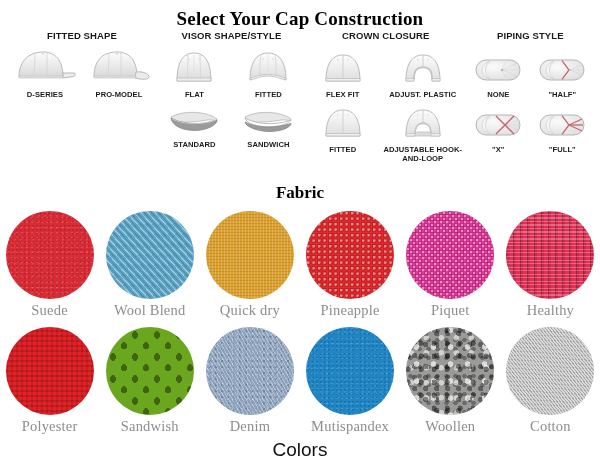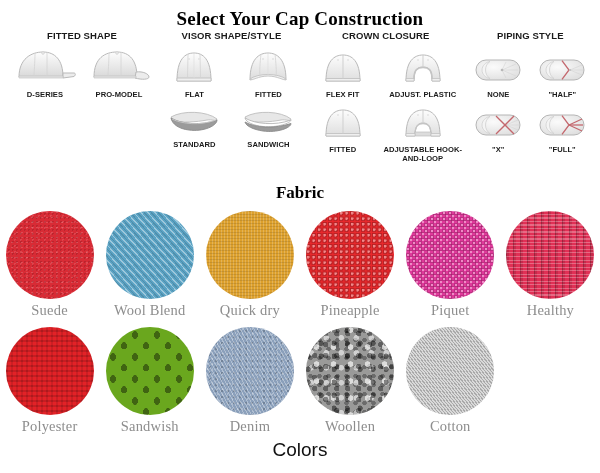--- a/index.html
+++ b/index.html
@@ -559,20 +559,24 @@
   <div class="swatch-cell">
     <div class="swatch tex-mesh" style="background:#6aa71e"></div>
     <div class="swatch-label">Sandwish</div>
   </div>
 
   <div class="swatch-cell">
     <div class="swatch tex-denim" style="background:#8ba0bb"></div>
     <div class="swatch-label">Denim</div>
   </div>
 
+  <div class="swatch-cell">
+    <div class="swatch tex-noise" style="background:#1f85c4"></div>
+    <div class="swatch-label">Mutispandex</div>
+  </div>
 
   <div class="swatch-cell">
     <div class="swatch tex-heather" style="background:#9a9a99"></div>
     <div class="swatch-label">Woollen</div>
   </div>
 
   <div class="swatch-cell">
     <div class="swatch tex-fine" style="background:#c9c9c9"></div>
     <div class="swatch-label">Cotton</div>
   </div>

